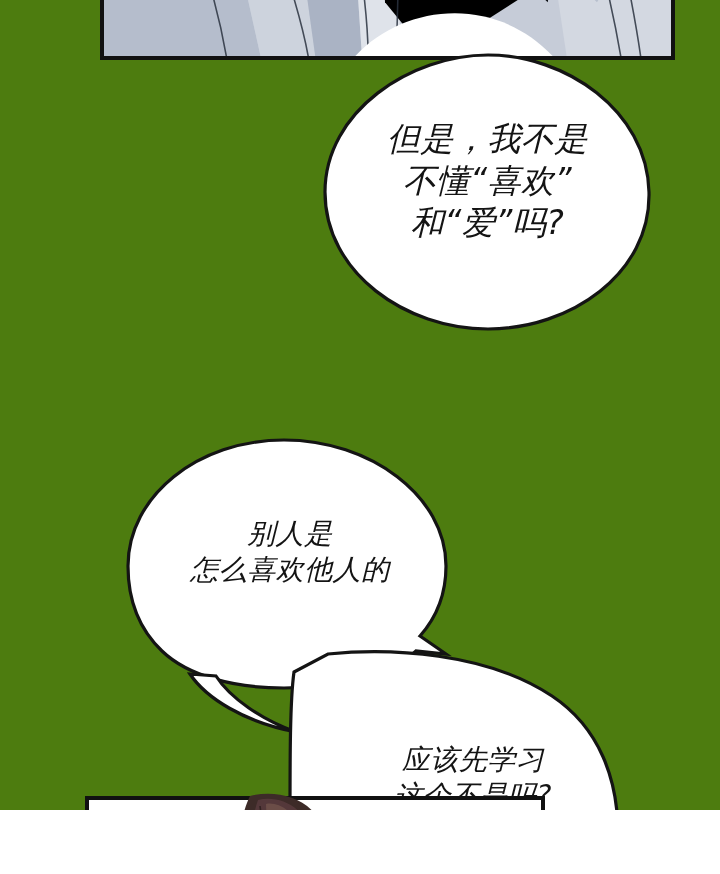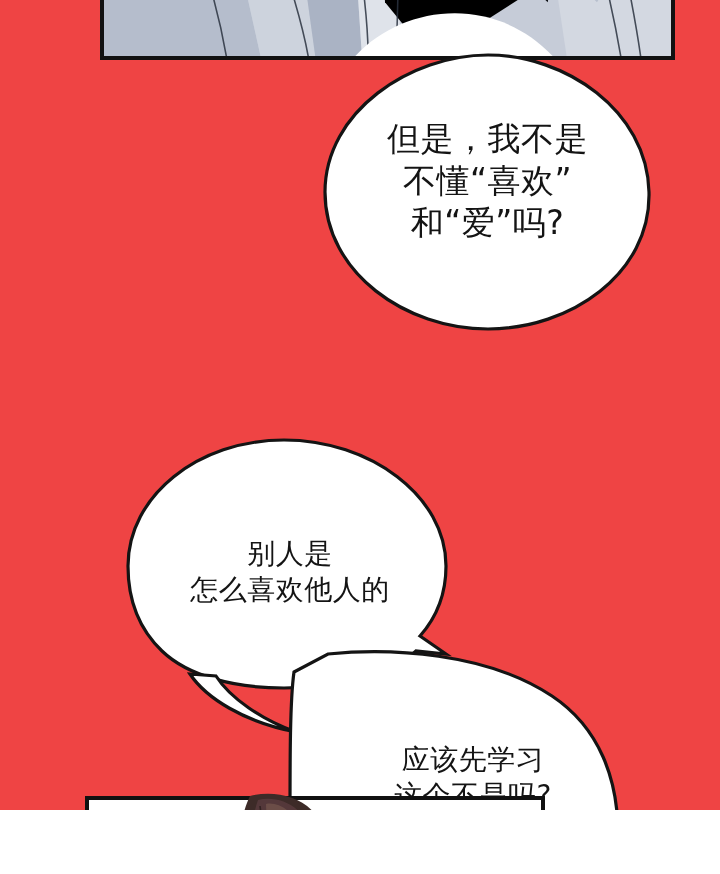--- a/index.html
+++ b/index.html
@@ -7,22 +7,23 @@
     padding: 0;
     background: #ffffff;
   }
   body {
     font-family: "Liberation Sans", "DejaVu Sans", sans-serif;
   }
   #page {
     position: relative;
     width: 720px;
     height: 810px;
-    background: #ef4444;
+    background: #4d7c0f;
     overflow: hidden;
+    font-style: italic;
   }
 
   
   .panel-top {
     position: absolute;
     left: 100px;
     top: -120px;
     width: 575px;
     height: 180px;
     background: #c6ccd8;
@@ -74,21 +75,21 @@
   }
 
   #bubble1 { left: 322px; top: 52px; width: 330px; height: 280px; }
   #bubble1-text {
     left: 340px; top: 118px; width: 295px;
     font-size: 33px;
   }
 
   #bubble2 { left: 124px; top: 436px; width: 330px; height: 300px; }
   #bubble2-text {
-    left: 140px; top: 536px; width: 300px;
+    left: 140px; top: 516px; width: 300px;
     font-size: 28px;
   }
 
   #bubble3 { left: 280px; top: 648px; width: 345px; height: 240px; }
   #bubble3-text {
     left: 338px; top: 742px; width: 270px;
     font-size: 28px;
     text-align: center;
   }
 </style>

